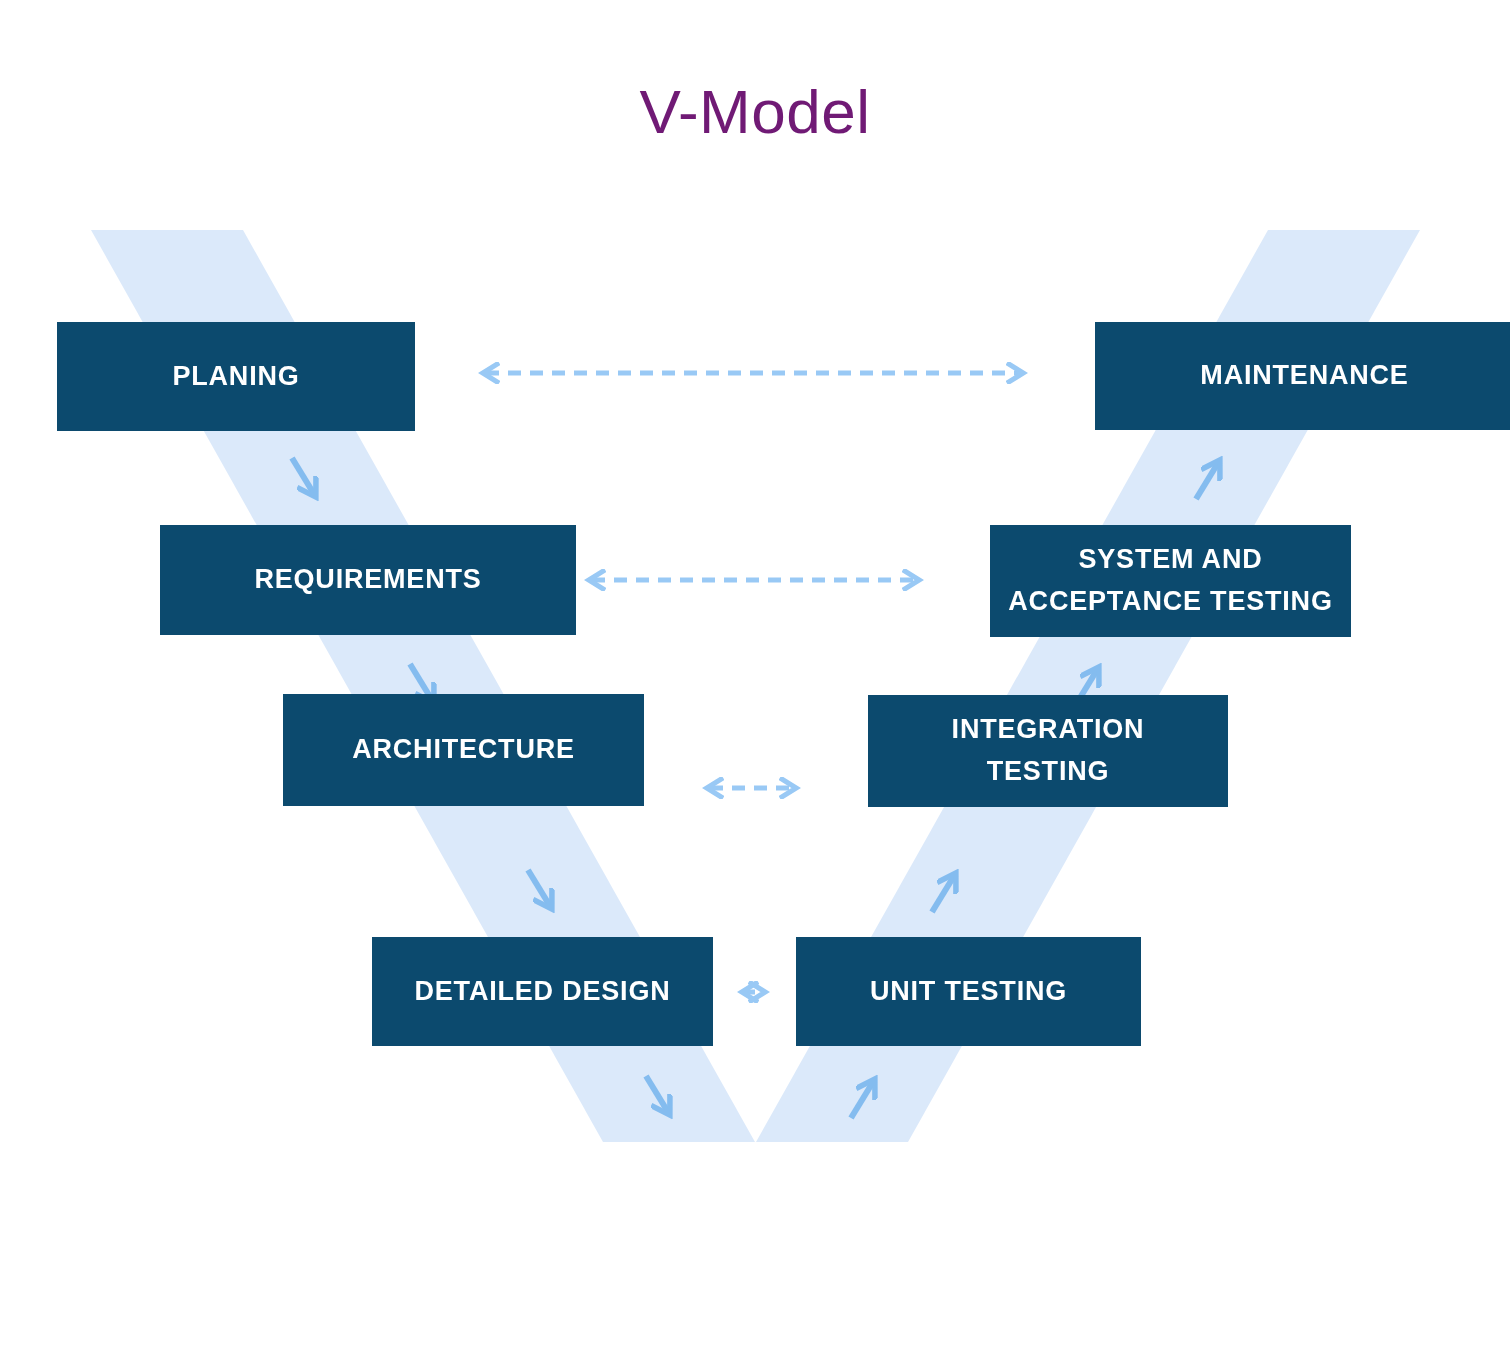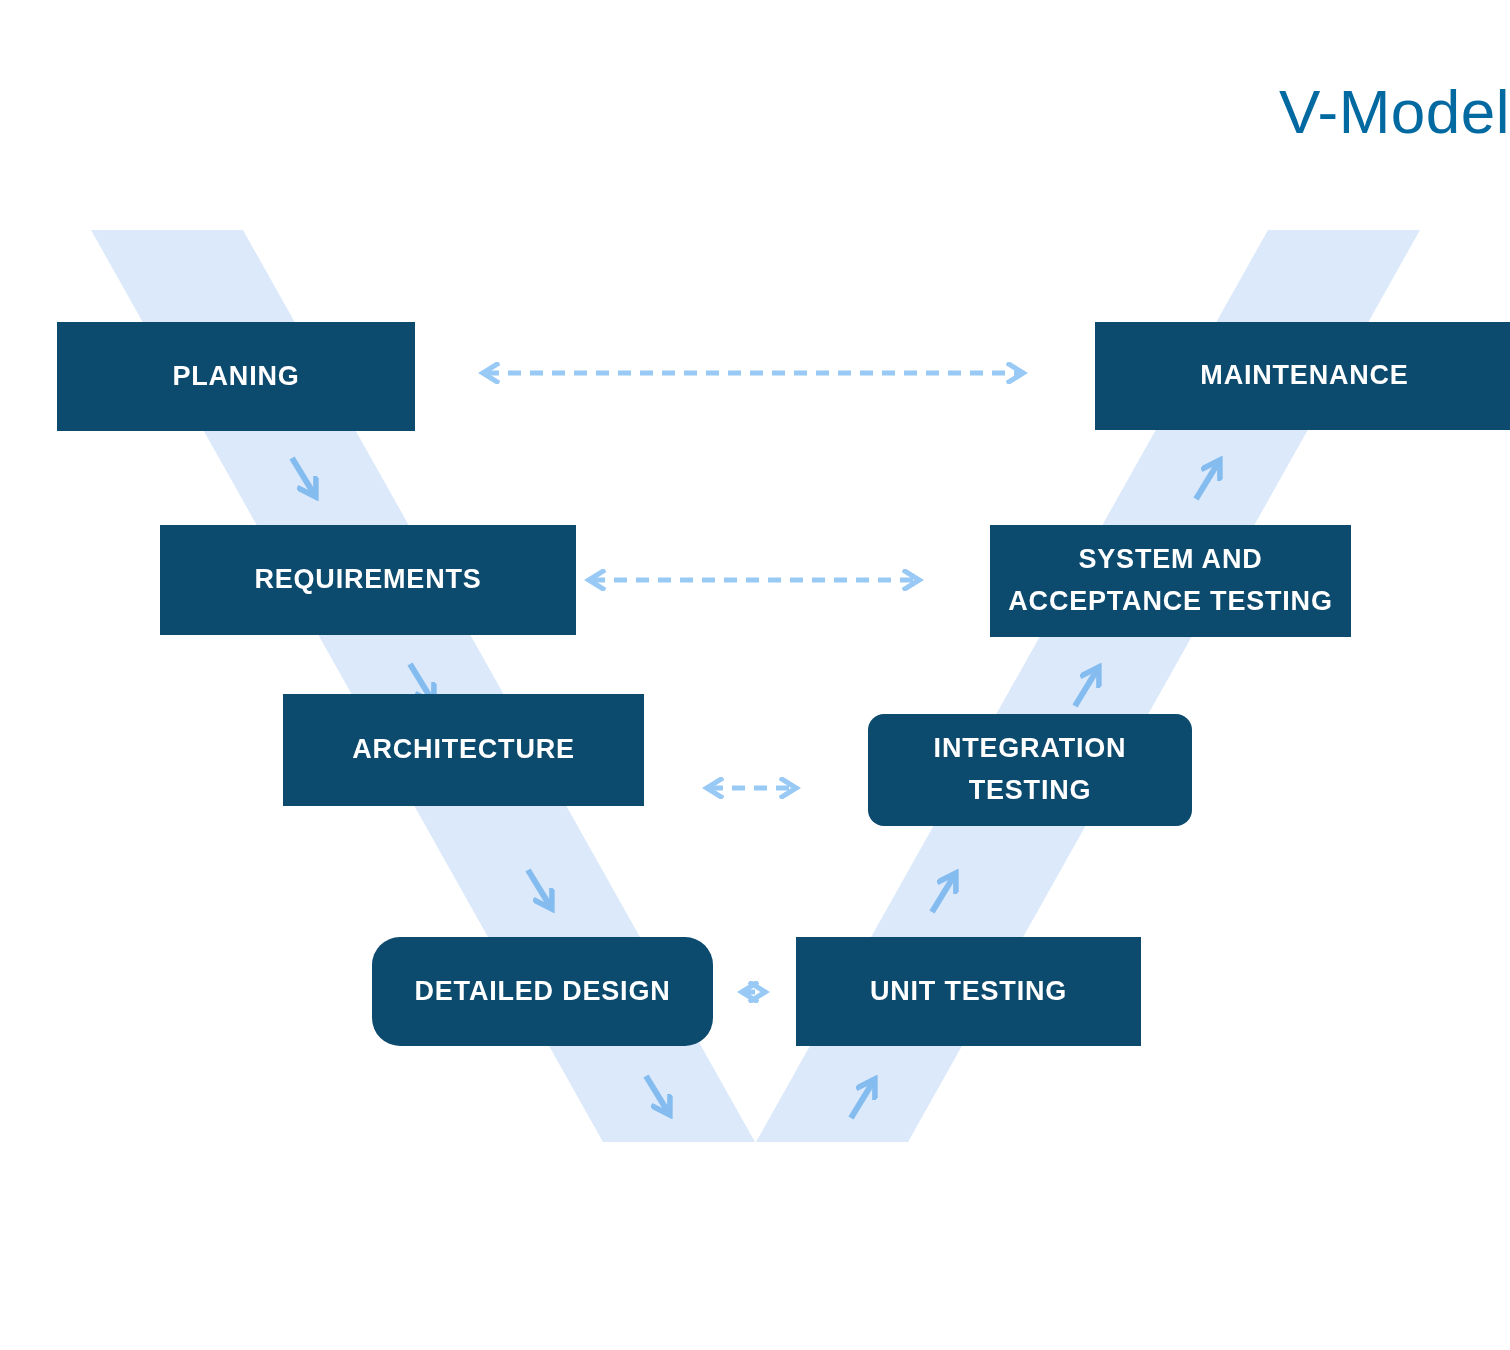--- a/index.html
+++ b/index.html
@@ -10,24 +10,24 @@
     height: 1350px;
     overflow: hidden;
     background: #ffffff;
     font-family: "Liberation Sans", sans-serif;
   }
   .title {
     position: absolute;
     top: 76px;
     left: 0;
     width: 100%;
-    text-align: right;
+    text-align: center;
     font-size: 62px;
     font-weight: 500;
-    color: #0369a1;
+    color: #701a75;
     letter-spacing: 0.5px;
   }
   svg.layer {
     position: absolute;
     top: 0;
     left: 0;
     width: 1510px;
     height: 1350px;
     z-index: 1;
   }
@@ -42,24 +42,24 @@
     text-align: center;
     font-size: 27px;
     font-weight: bold;
     letter-spacing: 0.8px;
     line-height: 1.55;
     white-space: pre-line;
   }
   .box-planing        { left:  57px; top:  322px; width: 358px; height: 109px; }
   .box-requirements   { left: 160px; top:  525px; width: 416px; height: 110px; }
   .box-architecture   { left: 283px; top:  694px; width: 361px; height: 112px; }
-  .box-detailed       { left: 372px; top:  937px; width: 341px; height: 109px; border-radius: 28px; }
+  .box-detailed       { left: 372px; top:  937px; width: 341px; height: 109px; }
   .box-implementation { left: 585px; top: 1142px; width: 340px; height: 113px; }
   .box-unit           { left: 796px; top:  937px; width: 345px; height: 109px; }
-  .box-integration    { left: 868px; top:  714px; width: 324px; height: 112px; border-radius: 16px; }
+  .box-integration    { left: 868px; top:  695px; width: 360px; height: 112px; }
   .box-system         { left: 990px; top:  525px; width: 361px; height: 112px; }
   .box-maintenance    { left: 1095px; top: 322px; width: 419px; height: 108px; }
 
   .dashed-line { stroke: #99c9f5; stroke-width: 5; stroke-dasharray: 13 9; fill: none; }
   .dashed-line.short { stroke-dasharray: 10 8; }
   .flow-line   { stroke: #84bcef; stroke-width: 6; fill: none; }
   .band        { fill: #dbe9fa; }
 </style>
 </head>
 <body>

